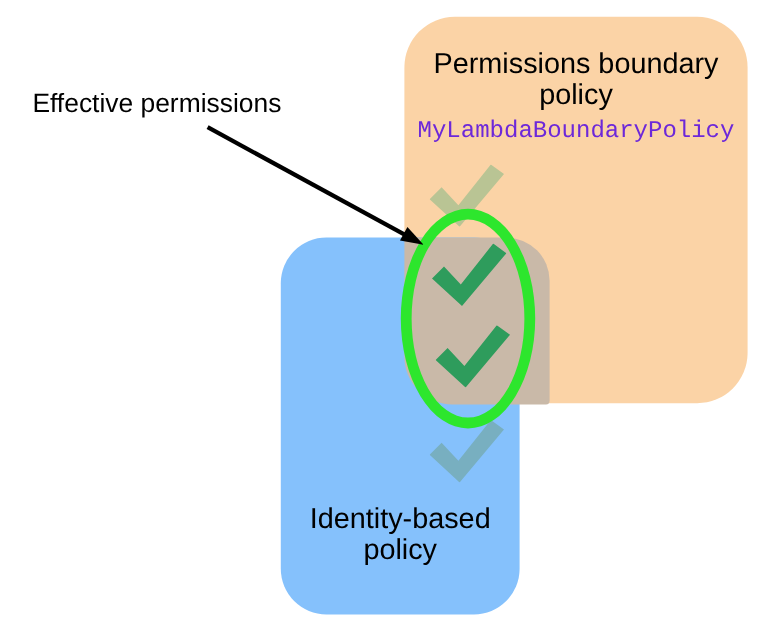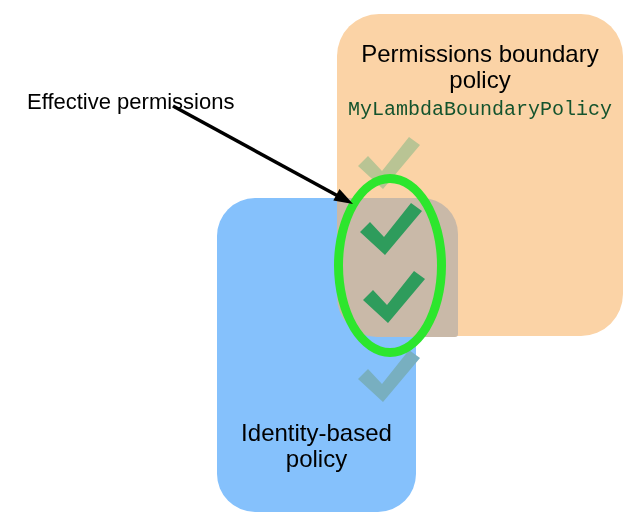--- a/index.html
+++ b/index.html
@@ -14,21 +14,21 @@
   .policy-box {
     position: absolute;
     box-sizing: border-box;
   }
   .box-boundary {
     left: 337px; top: 14px;
     width: 286px; height: 322px;
     border-radius: 42px;
   }
   .box-identity {
-    left: 217px; top: 198px;
+    left: 234px; top: 198px;
     width: 199px; height: 314px;
     border-radius: 38px;
   }
   .overlap-region {
     position: absolute;
     left: 337px; top: 198px;
     width: 121px; height: 139px;
     border-radius: 3px 36px 3px 40px;
   }
   .box-title {
@@ -38,21 +38,21 @@
     text-align: center;
     font-weight: 400;
   }
   .boundary-text { position: absolute; left: 0; right: 0; top: 27px; }
   .boundary-text .box-title { padding: 0 20px; }
   .identity-text { position: absolute; left: 0; right: 0; top: 222px; }
   .policy-name {
     font-family: "Liberation Mono", monospace;
     font-size: 20px;
     line-height: 24px;
-    color: #14532d;
+    color: #6d28d9;
     text-align: center;
     margin-top: 5px;
     white-space: nowrap;
   }
   .checkmark {
     position: absolute;
     width: 62px;
     height: 52px;
   }
   .check-1 { left: 358px; top: 137px; }
@@ -68,21 +68,20 @@
     border-radius: 50%;
     background: transparent;
   }
   .effective-label {
     position: absolute;
     left: 27px; top: 74px;
     font-size: 22px;
     line-height: 24px;
     color: #000000;
     white-space: nowrap;
-    margin-top: 16px;
   }
   .arrow-layer {
     position: absolute;
     left: 0; top: 0;
     width: 631px; height: 522px;
     pointer-events: none;
   }
 </style>
 </head>
 <body>

